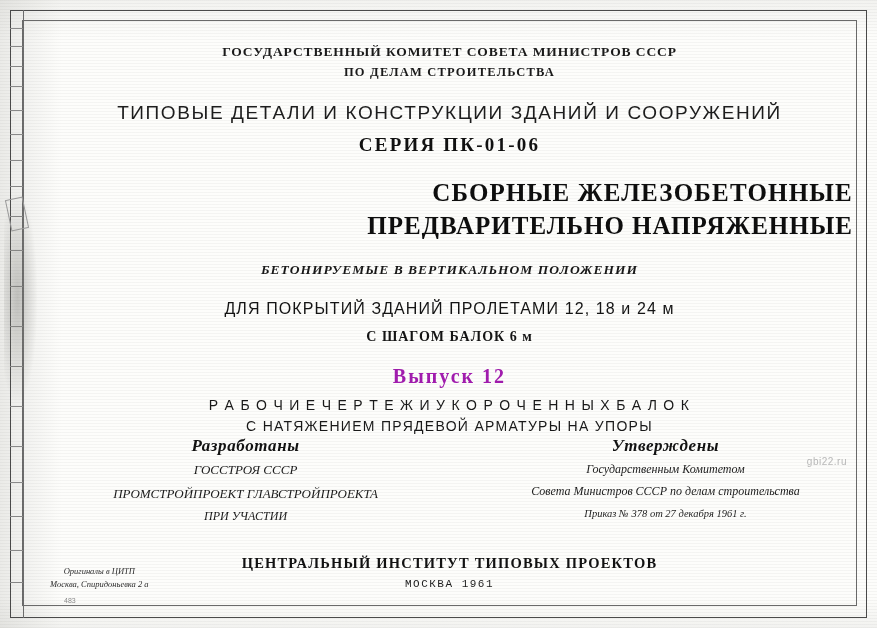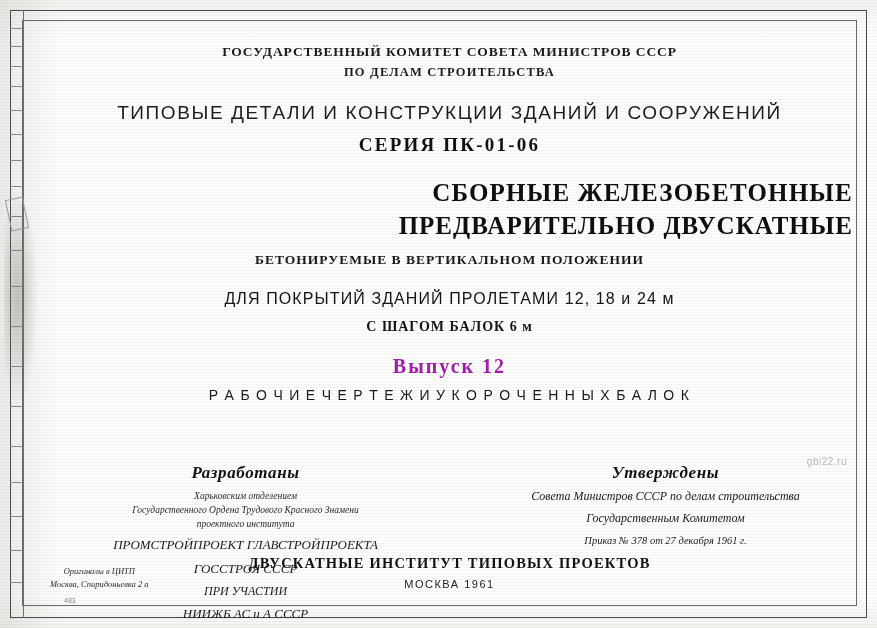--- a/index.html
+++ b/index.html
@@ -123,26 +123,27 @@
     font-family: "Liberation Serif", serif;
     font-weight: bold;
     font-size: 25px;
     line-height: 1.33;
     letter-spacing: 1.2px;
     color: #0e0e0e;
     text-align: right;
   }
   .main-title .l2 { letter-spacing: 1.0px; }
   .subtitle-bold {
-    margin-top: 9px;
+    margin-top: 19px;
     font-family: "Liberation Serif", serif;
     font-weight: bold;
     font-size: 13.5px;
     letter-spacing: 1.0px;
     color: #181818;
+    font-style: italic;
   }
   .spans-line {
     margin-top: 22px;
     font-family: "Liberation Sans", sans-serif;
     font-size: 16px;
     letter-spacing: 1.1px;
     color: #141414;
   }
   .spans-line2 {
     margin-top: 11px;
@@ -172,21 +173,21 @@
     font-family: "Liberation Sans", sans-serif;
     font-size: 14px;
     letter-spacing: 1.3px;
     color: #191919;
   }
 
   .approval-row {
     position: absolute;
     left: 0;
     right: 0;
-    top: 439px;
+    top: 412px;
     display: flex;
     justify-content: space-between;
   }
   .appr-col {
     width: 44%;
     text-align: center;
   }
   .appr-col.left { margin-left: 22px; }
   .appr-col.right { margin-right: 10px; }
   .appr-head {
@@ -233,21 +234,21 @@
     font-weight: bold;
     font-size: 14.5px;
     letter-spacing: 1.2px;
     color: #121212;
   }
   .city-year {
     position: absolute;
     left: 0; right: 0;
     bottom: 12px;
     text-align: center;
-    font-family: Liberation Sans, sans-serif;
+    font-family: Liberation Mono, monospace;
     font-size: 11px;
     letter-spacing: 1.5px;
     color: #1d1d1d;
   }
   .stamp-lines {
     position: absolute;
     left: 4px;
     bottom: 10px;
     font-family: "Liberation Serif", serif;
     font-style: italic;
@@ -318,58 +319,53 @@
   <div class="content">
 
     <div class="org-line1 center">ГОСУДАРСТВЕННЫЙ КОМИТЕТ СОВЕТА МИНИСТРОВ  СССР</div>
     <div class="org-line2 center">ПО ДЕЛАМ СТРОИТЕЛЬСТВА</div>
 
     <div class="series-title center">ТИПОВЫЕ ДЕТАЛИ И  КОНСТРУКЦИИ  ЗДАНИЙ И СООРУЖЕНИЙ</div>
     <div class="series-code center">СЕРИЯ ПК-01-06</div>
 
     <div class="main-title center">
       <div>СБОРНЫЕ   ЖЕЛЕЗОБЕТОННЫЕ</div>
-      <div class="l2">ПРЕДВАРИТЕЛЬНО  ДВУСКАТНЫЕ</div>
+      <div class="l2">ПРЕДВАРИТЕЛЬНО  НАПРЯЖЕННЫЕ</div>
     </div>
 
     <div class="subtitle-bold center">БЕТОНИРУЕМЫЕ  В ВЕРТИКАЛЬНОМ ПОЛОЖЕНИИ</div>
 
     <div class="spans-line center">ДЛЯ   ПОКРЫТИЙ   ЗДАНИЙ ПРОЛЕТАМИ  12, 18 и 24 м</div>
     <div class="spans-line2 center">С ШАГОМ БАЛОК  6  м</div>
 
     <div class="issue center">Выпуск  12</div>
     <div class="issue-desc1 center">Р А Б О Ч И Е   Ч Е Р Т Е Ж И  У К О Р О Ч Е Н Н Ы Х   Б А Л О К</div>
+    <div class="issue-desc2 center">С НАТЯЖЕНИЕМ  ПРЯДЕВОЙ  АРМАТУРЫ НА УПОРЫ</div>
 
     <div class="watermark">gbi22.ru</div>
 
     <div class="approval-row">
 
       <div class="appr-col left">
         <div class="appr-head">Разработаны</div>
-        <div class="appr-small">
-          <div>Харьковским  отделением</div>
-          <div>Государственного  Ордена Трудового Красного Знамени</div>
-          <div>проектного  института</div>
-        </div>
+        <div class="appr-mid big">ГОССТРОЯ  СССР</div>
         <div class="appr-mid big">ПРОМСТРОЙПРОЕКТ ГЛАВСТРОЙПРОЕКТА</div>
-        <div class="appr-mid big">ГОССТРОЯ  СССР</div>
         <div class="appr-mid">ПРИ   УЧАСТИИ</div>
-        <div class="appr-mid big">НИИЖБ АС  и  А  СССР</div>
       </div>
 
       <div class="appr-col right">
         <div class="appr-head">Утверждены</div>
+        <div class="appr-mid">Государственным  Комитетом</div>
         <div class="appr-mid">Совета Министров СССР по делам строительства</div>
-        <div class="appr-mid">Государственным  Комитетом</div>
         <div class="appr-note">Приказ №  378     от 27 декабря 1961 г.</div>
       </div>
 
     </div>
 
-    <div class="institute">ДВУСКАТНЫЕ ИНСТИТУТ  ТИПОВЫХ ПРОЕКТОВ</div>
+    <div class="institute">ЦЕНТРАЛЬНЫЙ ИНСТИТУТ  ТИПОВЫХ ПРОЕКТОВ</div>
     <div class="city-year">МОСКВА  1961</div>
 
     <div class="stamp-lines">
       <div>Оригиналы в ЦИТП</div>
       <div>Москва, Спиридоньевка 2 а</div>
     </div>
 
     <div class="corner-code">483</div>
   </div>
 

